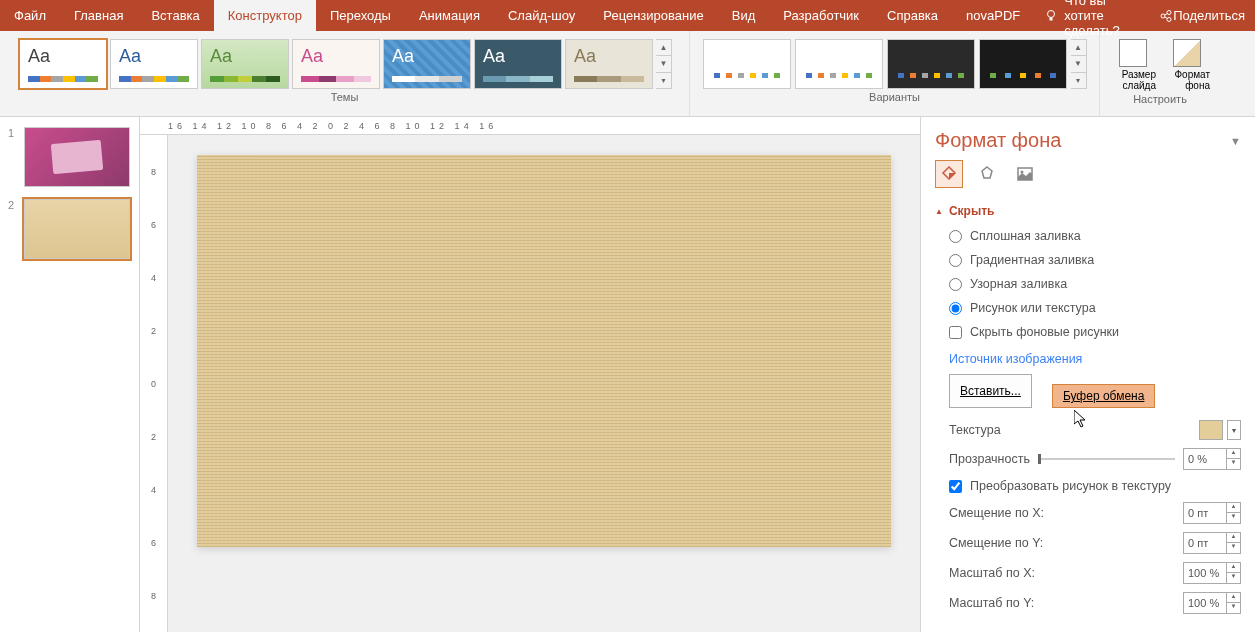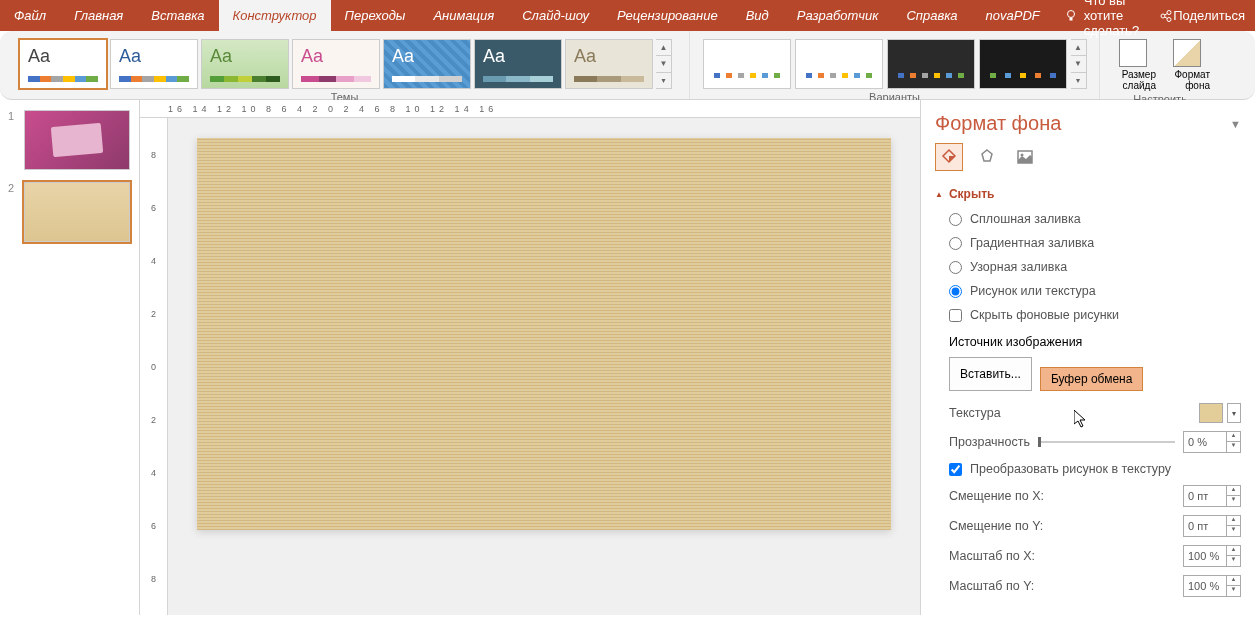--- a/index.html
+++ b/index.html
@@ -1,27 +1,27 @@
 <!DOCTYPE html>
 <html><head>
 <meta charset="utf-8">
 <style>
 * { box-sizing: border-box; margin: 0; padding: 0; font-family: 'Segoe UI', Tahoma, sans-serif; }
 body { width: 1255px; height: 639px; overflow: hidden; background: #fff; font-size: 12px; }
 
 
 .ribbon-tabs { background: #b7472a; height: 31px; display: flex; align-items: stretch; color: #fff; font-size: 13px; }
-.tab { padding: 0 14px; display: flex; align-items: center; cursor: pointer; white-space: nowrap; font-style: italic; }
+.tab { padding: 0 14px; display: flex; align-items: center; cursor: pointer; white-space: nowrap; }
 .tab.active { background: #f3f3f3; color: #b7472a; }
 .ribbon-spacer { flex: 1; }
 .tell-me { display: flex; align-items: center; padding: 0 10px; gap: 6px; }
 .share { display: flex; align-items: center; padding: 0 10px; }
 
 
-.ribbon-content { background: #f3f3f3; height: 69px; border-bottom: 1px solid #d4d4d4; display: flex; border-radius: 12px; }
+.ribbon-content { background: #f3f3f3; height: 86px; border-bottom: 1px solid #d4d4d4; display: flex; }
 .ribbon-group { display: flex; flex-direction: column; align-items: center; border-right: 1px solid #e1e1e1; padding: 4px 0 0 0; }
 .group-label { font-size: 11px; color: #666; padding: 2px 0; }
 .themes-row { display: flex; gap: 3px; padding: 4px 6px 0 8px; align-items: flex-start; }
 .theme-thumb { width: 88px; height: 50px; border: 1px solid #ccc; background: #fff; display: flex; flex-direction: column; cursor: pointer; position: relative; overflow: hidden; }
 .theme-thumb.selected { outline: 2px solid #d4833d; outline-offset: -1px; }
 .theme-aa { font-size: 18px; font-weight: 400; padding: 6px 0 0 8px; }
 .theme-bar { position: absolute; bottom: 6px; left: 8px; right: 8px; height: 6px; display: flex; }
 .theme-bar span { flex: 1; }
 .scroll-btns { display: flex; flex-direction: column; width: 16px; border: 1px solid #ccc; border-left: none; }
 .scroll-btn { flex: 1; display: flex; align-items: center; justify-content: center; font-size: 8px; color: #666; cursor: pointer; border-bottom: 1px solid #ccc; }
@@ -64,22 +64,22 @@
 .pane-title { font-size: 20px; color: #c85a3e; font-weight: 400; }
 .pane-dd { color: #888; font-size: 11px; cursor: pointer; }
 .pane-icons { display: flex; gap: 10px; padding: 0 14px 10px 14px; }
 .pane-icon { width: 28px; height: 28px; display: flex; align-items: center; justify-content: center; cursor: pointer; border: 1px solid transparent; }
 .pane-icon.active { background: #fce8dc; border: 1px solid #d4833d; }
 .pane-body { flex: 1; overflow-y: auto; padding: 0 14px; }
 .section-hdr { display: flex; align-items: center; gap: 6px; color: #b7472a; font-weight: 600; font-size: 12px; padding: 6px 0; cursor: pointer; }
 .section-hdr .tri { font-size: 8px; }
 .radio-row, .check-row { display: flex; align-items: center; gap: 8px; padding: 5px 0 5px 14px; font-size: 12.5px; color: #555; }
 .radio-row input, .check-row input { cursor: pointer; }
-.lbl { padding: 8px 0 4px 14px; font-size: 12.5px; color: #000000; }
-.btn-row { display: flex; gap: 8px; padding: 4px 0 8px 14px; }
+.lbl { padding: 8px 0 4px 14px; font-size: 12.5px; color: #3b82f6; }
+.btn-row { display: flex; gap: 20px; padding: 4px 0 8px 14px; text-decoration: underline; }
 .btn { border: 1px solid #aaa; background: #fdfdfd; padding: 4px 10px; font-size: 12px; cursor: pointer; }
 .btn.hover { background: #f2b48a; border-color: #d4833d; margin-top: 10px; }
 .prop-row { display: flex; align-items: center; justify-content: space-between; padding: 4px 0 4px 14px; font-size: 12.5px; color: #555; }
 .prop-row .ctrl { display: flex; align-items: center; gap: 4px; }
 .tex-btn { width: 24px; height: 20px; border: 1px solid #aaa; background: #e3cd98; cursor: pointer; }
 .dd-arr { width: 14px; height: 20px; border: 1px solid #aaa; display: flex; align-items: center; justify-content: center; font-size: 8px; cursor: pointer; }
 .slider { flex: 1; margin: 0 8px; height: 2px; background: #ccc; position: relative; }
 .slider-thumb { position: absolute; left: 0; top: -4px; width: 3px; height: 10px; background: #666; }
 .num-input { width: 58px; height: 22px; border: 1px solid #aaa; display: flex; align-items: center; }
 .num-input .val { flex: 1; padding-left: 4px; font-size: 11px; }

